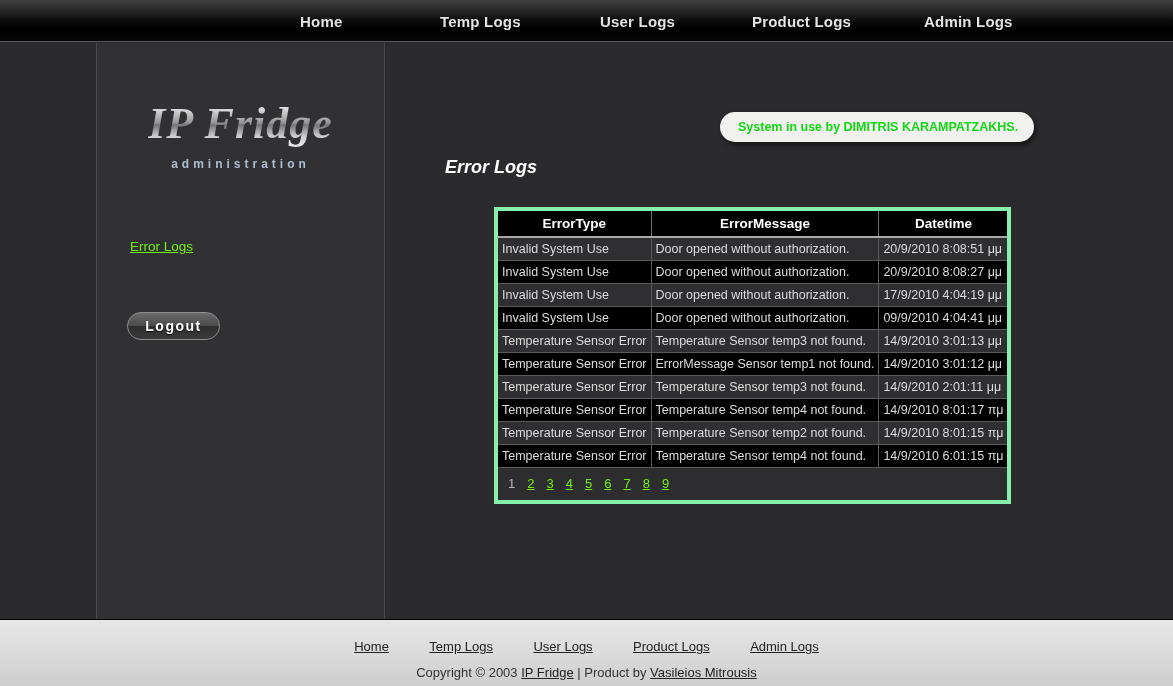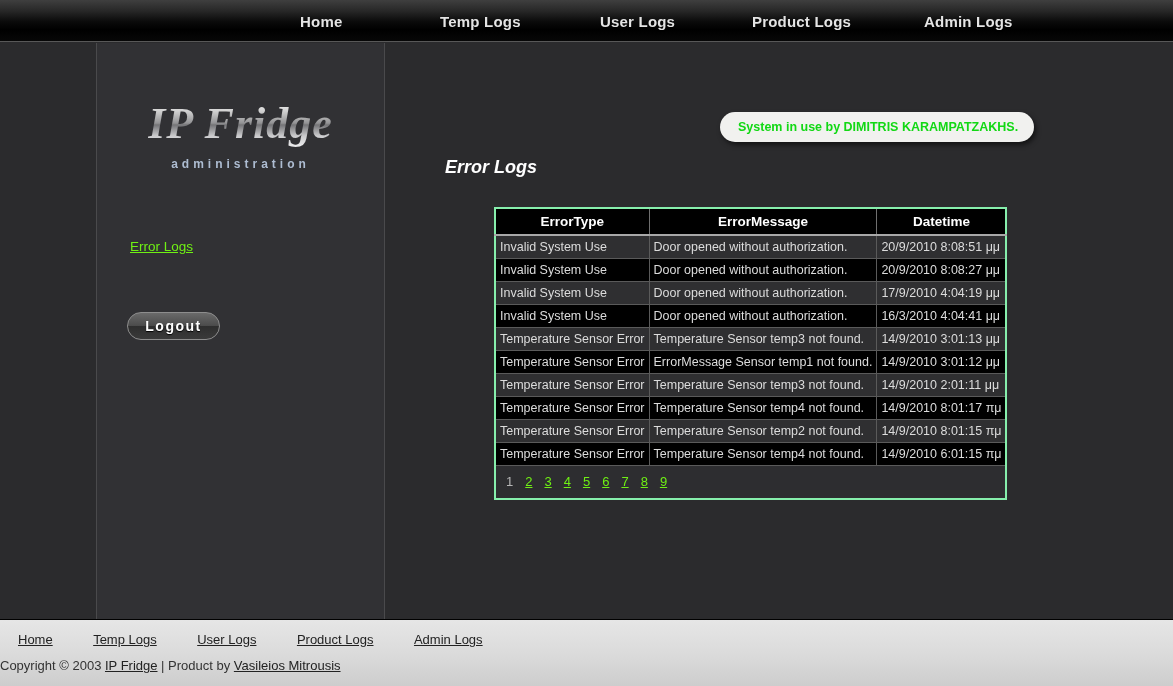--- a/index.html
+++ b/index.html
@@ -160,21 +160,21 @@
 
   
   #tablewrap {
     position: absolute;
     top: 152px; left: 108px;
     width: 505px;
   }
   table#logtable {
     width: 505px;
     border-collapse: collapse;
-    border: 2px solid #86efac;
+    border: 4px solid #86efac;
     background: #000;
   }
   #logtable th {
     background: #000000;
     color: #ffffff;
     font-size: 13.5px;
     font-weight: bold;
     padding: 5px 4px;
     border: 1px solid #6f6f6f;
     border-bottom: 2px solid #a8a8a8;
@@ -218,22 +218,22 @@
   }
 
   
   #footer {
     position: absolute;
     top: 619px; left: 0;
     width: 1173px;
     height: 67px;
     background: linear-gradient(to bottom, #e6e6e6 0%, #dadada 55%, #cdcdcd 100%);
     border-top: 1px solid #000;
-    text-align: left;
-    padding-top: 10px;
+    text-align: center;
+    padding-top: 17px;
   }
   #footer-nav a {
     color: #222222;
     font-size: 13px;
     text-decoration: underline;
     margin: 0 18px;
     cursor: pointer;
   }
   #footer-copy {
     margin-top: 10px;
@@ -307,21 +307,21 @@
               <td class="c-date">20/9/2010 8:08:27 μμ</td>
             </tr>
             <tr class="odd">
               <td class="c-type">Invalid System Use</td>
               <td class="c-msg">Door opened without authorization.</td>
               <td class="c-date">17/9/2010 4:04:19 μμ</td>
             </tr>
             <tr class="even">
               <td class="c-type">Invalid System Use</td>
               <td class="c-msg">Door opened without authorization.</td>
-              <td class="c-date">16/3/2010 4:04:41 μμ</td>
+              <td class="c-date">09/9/2010 4:04:41 μμ</td>
             </tr>
             <tr class="odd">
               <td class="c-type">Temperature Sensor Error</td>
               <td class="c-msg">Temperature Sensor temp3 not found.</td>
               <td class="c-date">14/9/2010 3:01:13 μμ</td>
             </tr>
             <tr class="even">
               <td class="c-type">Temperature Sensor Error</td>
               <td class="c-msg">ErrorMessage Sensor temp1 not found.</td>
               <td class="c-date">14/9/2010 3:01:12 μμ</td>

